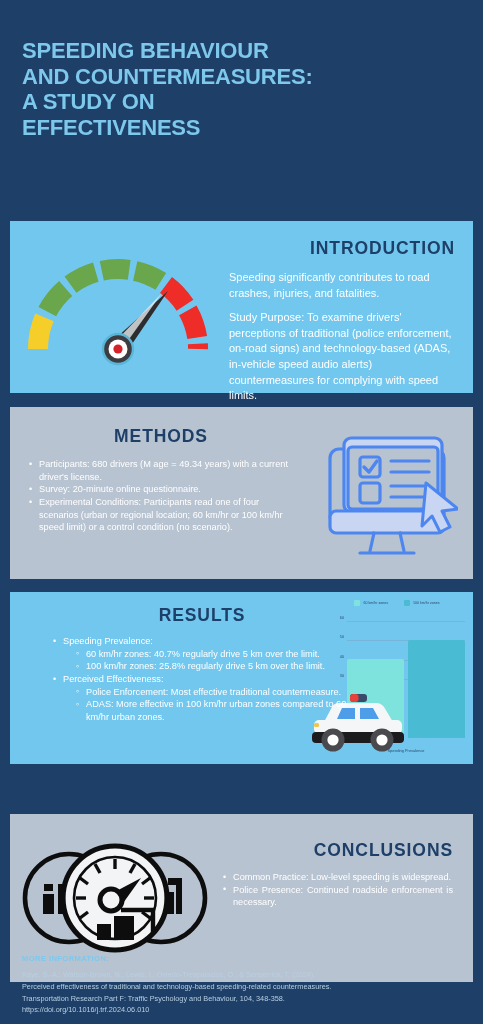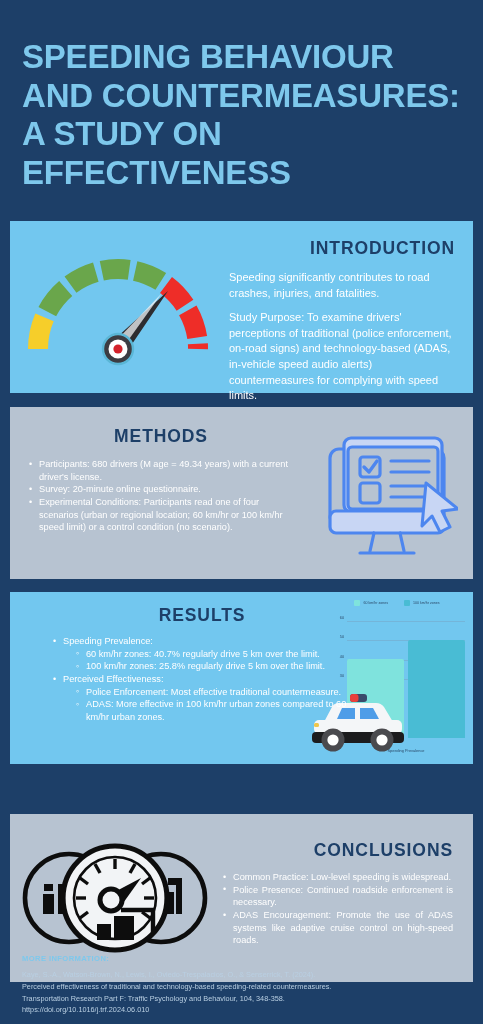--- a/index.html
+++ b/index.html
@@ -8,21 +8,21 @@
     background:#1d3f68;
     font-family:"Liberation Sans", sans-serif;
     overflow:hidden;
   }
   .poster { position:relative; width:483px; height:1024px; background:#1d3f68; }
 
   
   .header { padding:38px 0 0 22px; }
   .header h1 {
     color:#7ec8ec;
-    font-size:33px;
+    font-size:22px;
     line-height:1.17;
     font-weight:bold;
     letter-spacing:-0.2px;
     text-transform:uppercase;
     white-space:pre-line;
   }
 
   
   .card { position:absolute; left:10px; width:463px; }
   .card.blue { background:#72c7ef; }
@@ -305,21 +305,20 @@
             <rect x="93" y="76" width="20" height="24"></rect>
           </g>
           <path d="M100 70 L132 70 L132 92" fill="none" stroke="#0d0d0d" stroke-width="4.4"></path>
         </svg>
       </div>
       <div class="concl-text">
         <span class="sec-title">CONCLUSIONS</span>
         <ul class="bullets">
           <li>Common Practice: Low-level speeding is widespread.</li>
           <li>Police Presence: Continued roadside enforcement is necessary.</li>
-          <li>ADAS Encouragement: Promote the use of ADAS systems like adaptive cruise control on high-speed roads.</li>
         </ul>
       </div>
     </div>
   </div>
 
   <div class="footer">
     <div class="more">MORE INFORMATION:</div>
     <div class="cite">Kaye, S.-A., Watson-Brown, N., Lewis, I., Oviedo-Trespalacios, O., &amp; Senserrick, T. (2024).
 Perceived effectiveness of traditional and technology-based speeding-related countermeasures.
 Transportation Research Part F: Traffic Psychology and Behaviour, 104, 348-358.

